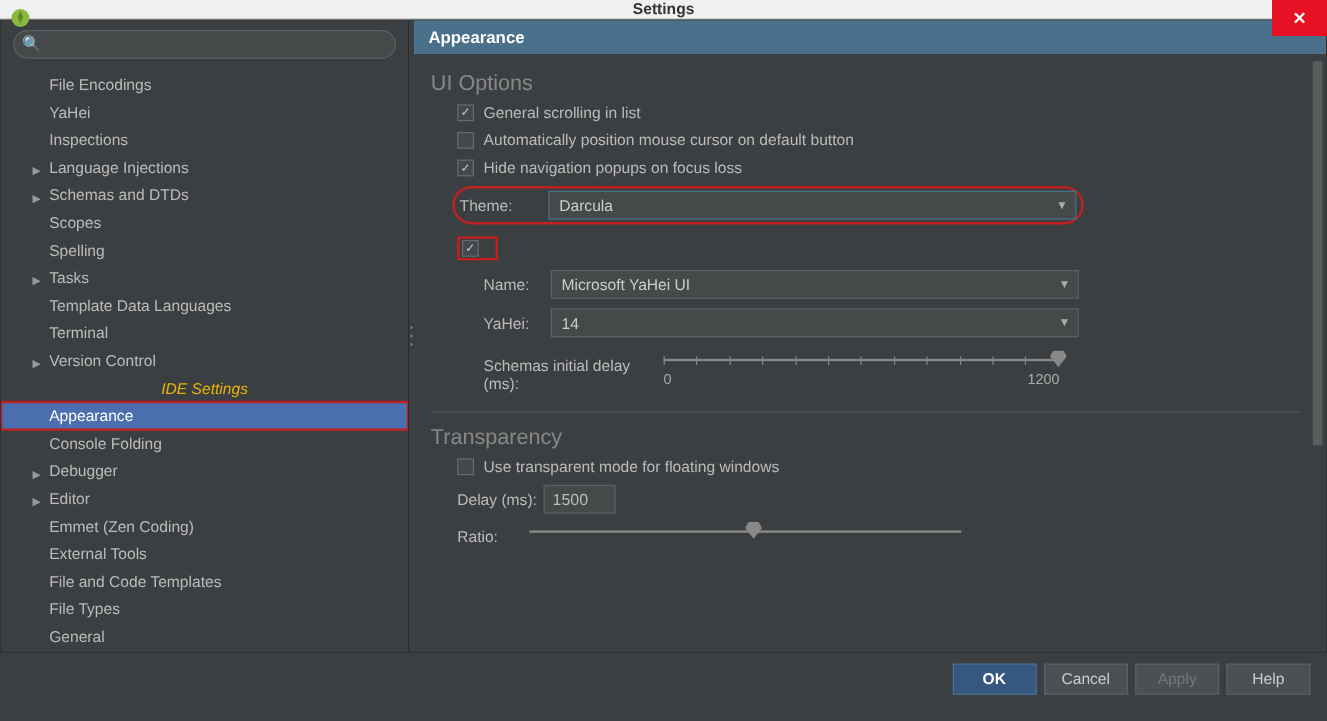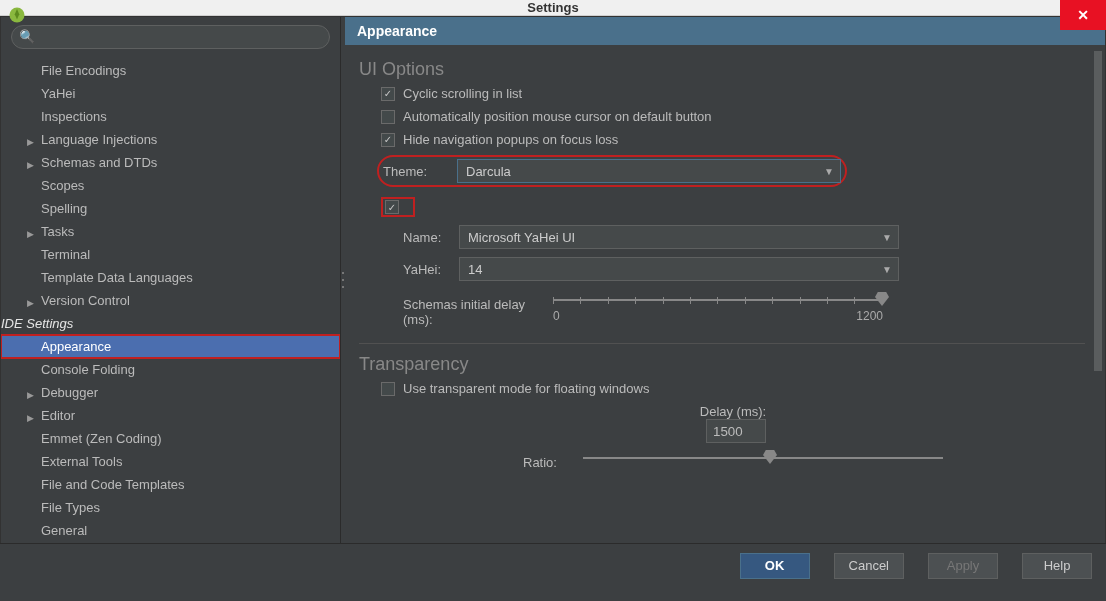--- a/index.html
+++ b/index.html
@@ -10,21 +10,21 @@
   .titlebar .close-btn { position:absolute; right:0; top:0; width:46px; height:30px; background:#e81123; color:#fff; display:flex; align-items:center; justify-content:center; font-size:14px; cursor:pointer;}
   .window-body { display:flex; height: calc(601px - 30px - 44px); background:#3c3f41; border:1px solid #323232; border-bottom:none; margin:0; }
   .sidebar { width:340px; background:#3c3f41; border-right:1px solid #2b2b2b; display:flex; flex-direction:column;}
   .search-wrap { padding:8px 10px; }
   .search-input { width:100%; height:24px; background:#45494a; border:1px solid #5e6060; border-radius:12px; color:#bbb; padding:0 8px 0 26px; font-size:12px;}
   .search-wrap { position:relative;}
   .search-wrap .mag { position:absolute; left:18px; top:12px; color:#888; font-size:13px;}
   .tree { flex:1; overflow:hidden; padding-top:2px; }
   .tree-item { padding:2px 0 2px 40px; line-height:19px; color:#bbbbbb; cursor:pointer; white-space:nowrap; position:relative;}
   .tree-item.expandable::before { content:"▶"; font-size:9px; color:#999; position:absolute; left:26px; top:5px;}
-  .tree-item.section-header { color:#e5e5e5; font-style:italic; text-align:left; padding-left:0;}
+  .tree-item.section-header { color:#eab308; font-style:italic; text-align:center; padding-left:0;}
   .tree-item.selected { background:#4b6eaf; color:#fff; }
   .tree-item.highlight-box { outline:2px solid #c02020; outline-offset:-1px;}
   .splitter { width:4px; background:#3c3f41; position:relative;}
   .splitter .dots { position:absolute; top:50%; left:0; width:4px; height:20px; transform:translateY(-50%); display:flex; flex-direction:column; align-items:center; justify-content:space-around;}
   .splitter .dots span{ width:2px; height:2px; background:#777;}
   .main { flex:1; display:flex; flex-direction:column; background:#3c3f41;}
   .main-header { background:#4a708b; color:#fff; font-weight:600; padding:6px 12px; font-size:14px;}
   .main-body { flex:1; overflow:hidden; padding:10px 20px 0 14px; position:relative;}
   .group-label { color:#888; font-size:18px; margin:4px 0 6px 0;}
   .checkbox-row { display:flex; align-items:center; margin:5px 0 8px 22px; color:#bbb;}
@@ -45,21 +45,21 @@
   .slider-area{ flex:1; max-width:330px; position:relative; height:40px;}
   .slider-track{ position:absolute; top:8px; left:0; right:0; height:2px; background:#888;}
   .slider-ticks{ position:absolute; top:6px; left:0; right:0; height:8px; display:flex; justify-content:space-between;}
   .slider-ticks span{ width:1px; height:7px; background:#888;}
   .slider-thumb{ position:absolute; top:1px; width:14px; height:14px; background:#888; clip-path: polygon(50% 100%, 0 35%, 20% 0, 80% 0, 100% 35%);}
   .slider-labels{ position:absolute; top:18px; left:0; right:0; display:flex; justify-content:space-between; color:#aaa; font-size:12px;}
   .sep{ border:none; border-top:1px solid #515151; margin:12px 0 10px 0;}
   .num-input{ background:#45494a; border:1px solid #5e6060; color:#bbb; height:24px; width:60px; padding:0 6px; margin-left:6px;}
   .scrollbar-stub { position:absolute; right:3px; top:6px; bottom:6px; width:8px; }
   .scrollbar-thumb{ background:#5a5d5e; border-radius:0; width:8px; height:320px;}
-  .footer { height:44px; background:#3c3f41; border-top:1px solid #2b2b2b; display:flex; justify-content:flex-end; align-items:center; padding:0 14px; gap:24px;}
+  .footer { height:44px; background:#3c3f41; border-top:1px solid #2b2b2b; display:flex; justify-content:flex-end; align-items:center; padding:0 14px; gap:6px;}
   .btn{ height:26px; min-width:70px; padding:0 14px; background:#4c5052; border:1px solid #5e6060; color:#ccc; cursor:pointer; font-size:13px;}
   .btn.primary{ background:#365880; border:1px solid #4a708b; color:#fff; font-weight:600;}
   .btn.disabled{ color:#777;}
 </style>
 </head>
 <body>
 
 <div class="titlebar">
   <svg class="app-icon" viewBox="0 0 24 24">
       <circle cx="12" cy="12" r="10" fill="#8ab83f"></circle>
@@ -77,22 +77,22 @@
     </div>
     <div class="tree">
       <div class="tree-item">File Encodings</div>
       <div class="tree-item">YaHei</div>
       <div class="tree-item">Inspections</div>
       <div class="tree-item expandable">Language Injections</div>
       <div class="tree-item expandable">Schemas and DTDs</div>
       <div class="tree-item">Scopes</div>
       <div class="tree-item">Spelling</div>
       <div class="tree-item expandable">Tasks</div>
+      <div class="tree-item">Template Data Languages</div>
       <div class="tree-item">Terminal</div>
-      <div class="tree-item">Template Data Languages</div>
       <div class="tree-item expandable">Version Control</div>
       <div class="tree-item section-header">IDE Settings</div>
       <div class="tree-item selected highlight-box">Appearance</div>
       <div class="tree-item">Console Folding</div>
       <div class="tree-item expandable">Debugger</div>
       <div class="tree-item expandable">Editor</div>
       <div class="tree-item">Emmet (Zen Coding)</div>
       <div class="tree-item">External Tools</div>
       <div class="tree-item">File and Code Templates</div>
       <div class="tree-item">File Types</div>
@@ -113,35 +113,35 @@
     <div class="main-header">Appearance</div>
     <div class="main-body">
       <div class="scrollbar-stub">
           <div class="scrollbar-thumb"></div>
         </div>
 
       <div class="group-label">UI Options</div>
 
       <div class="checkbox-row">
         <span class="checkbox checked"></span>
-        <span>Cyclic scrolling in list</span>
+        <span>General scrolling in list</span>
       </div>
       <div class="checkbox-row">
         <span class="checkbox"></span>
         <span>Automatically position mouse cursor on default button</span>
       </div>
       <div class="checkbox-row">
         <span class="checkbox checked"></span>
         <span>Hide navigation popups on focus loss</span>
       </div>
 
       <div class="red-box" style="display:inline-block; margin-left:18px; padding:2px 4px;border-radius:16px;">
         <div class="form-row theme-row" style="margin:0;">
           <span class="label">Theme:</span>
-          <div class="combo theme-combo" style="width:384px;">
+          <div class="combo theme-combo" style="width:440px;">
             <span>Darcula</span>
             <span class="caret">▼</span>
           </div>
         </div>
       </div>
 
       <div class="override-row">
         <span class="red-box" style="display:flex; align-items:center; padding:1px 6px 1px 0;">
           <span class="checkbox checked" style="margin-left:2px;"></span>
         </span>
@@ -191,26 +191,26 @@
 
       <hr class="sep">
 
       <div class="group-label">Transparency</div>
 
       <div class="checkbox-row">
         <span class="checkbox"></span>
         <span>Use transparent mode for floating windows</span>
       </div>
 
-      <div class="form-row" style="margin-left:22px;flex-direction:column;">
+      <div class="form-row" style="margin-left:22px;">
         <span>Delay (ms):</span>
         <input class="num-input" type="text" value="1500" style="">
       </div>
 
-      <div class="slider-row" style="margin-left:22px; margin-top:4px;justify-content:center;">
+      <div class="slider-row" style="margin-left:22px; margin-top:4px;">
         <span class="label" style="width:60px;">Ratio:</span>
         <div class="slider-area" style="max-width:360px;">
           <div class="slider-track"></div>
           <div class="slider-thumb" style="left:50%;"></div>
         </div>
       </div>
     </div>
   </div>
 </div>
 

